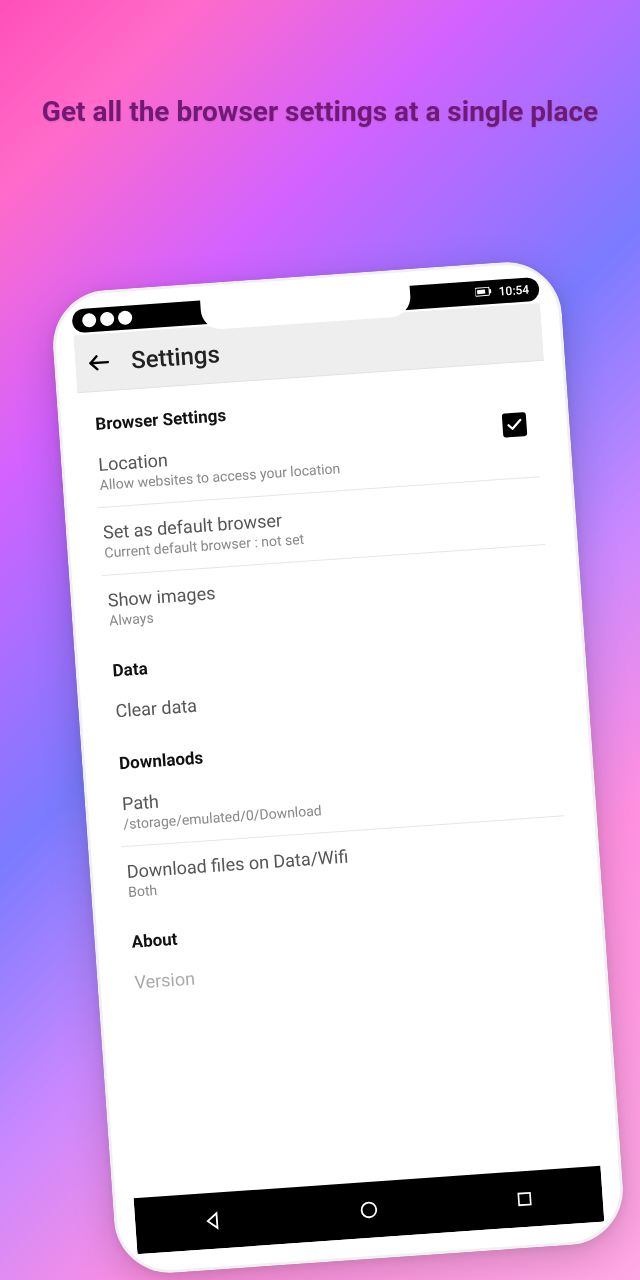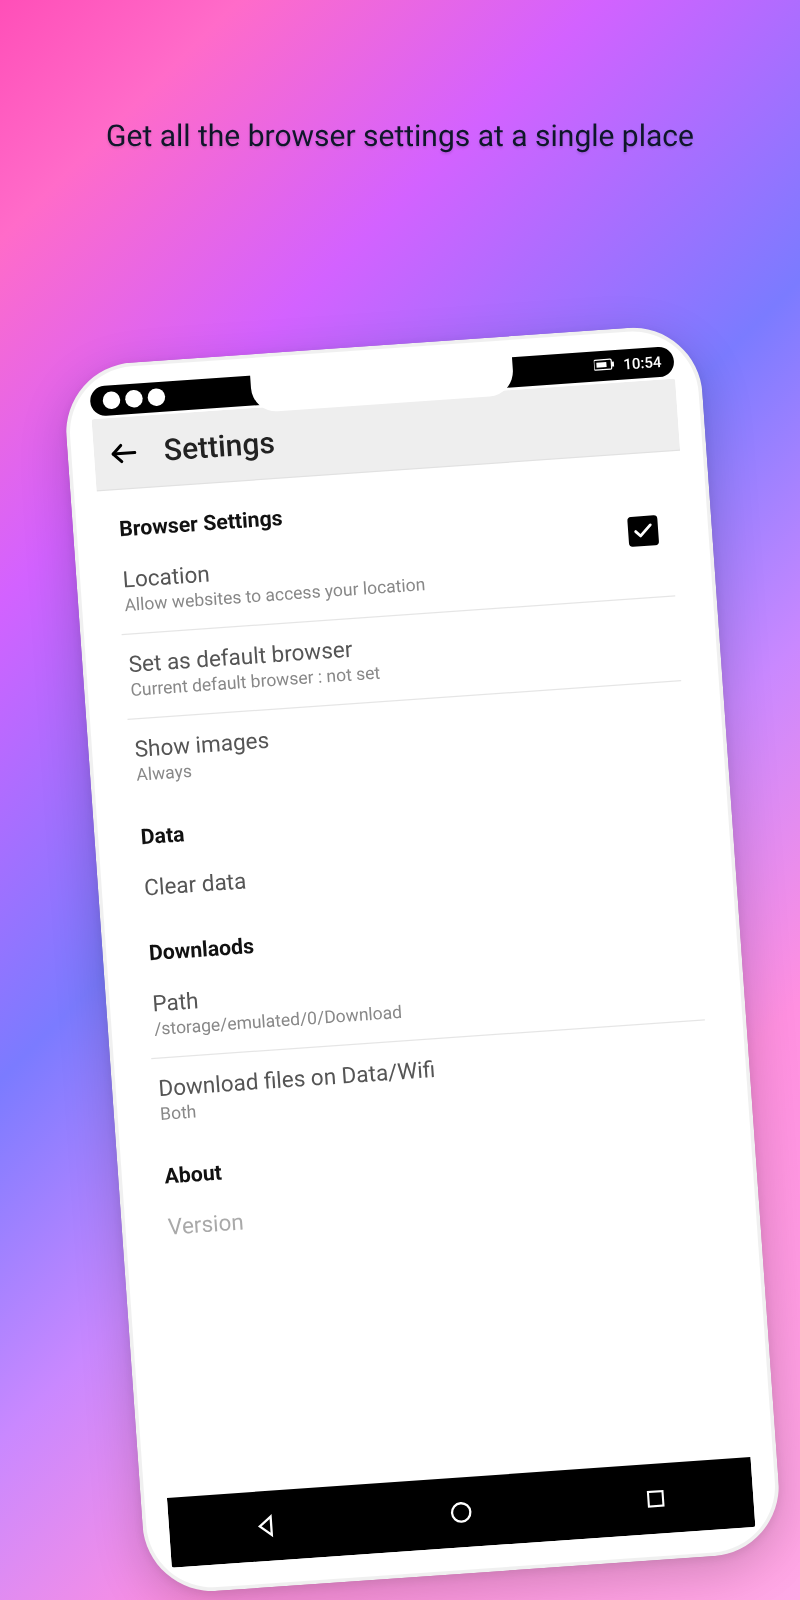--- a/index.html
+++ b/index.html
@@ -6,23 +6,23 @@
   html, body { width: 640px; height: 1280px; overflow: hidden; font-family: -apple-system, Roboto, Arial, sans-serif; }
   body {
     background: linear-gradient(135deg, #ff4fb8 0%, #ff6bc9 10%, #d362ff 25%, #7b7bff 45%, #c988ff 60%, #ff90e0 75%, #ffa8e5 100%);
     position: relative;
   }
   .headline {
     position: absolute;
     top: 95px;
     left: 0; right: 0;
     text-align: center;
-    color: #0f172a;
-    font-weight: 400;
-    font-size: 24px;
+    color: #701a75;
+    font-weight: 700;
+    font-size: 28px;
     line-height: 1.22;
     padding: 0 16px;
     text-shadow: 0 1px 2px rgba(0,0,0,0.12);
   }
   .phone {
     position: absolute;
     left: 83px;
     top: 275px;
     width: 510px;
     height: 985px;

